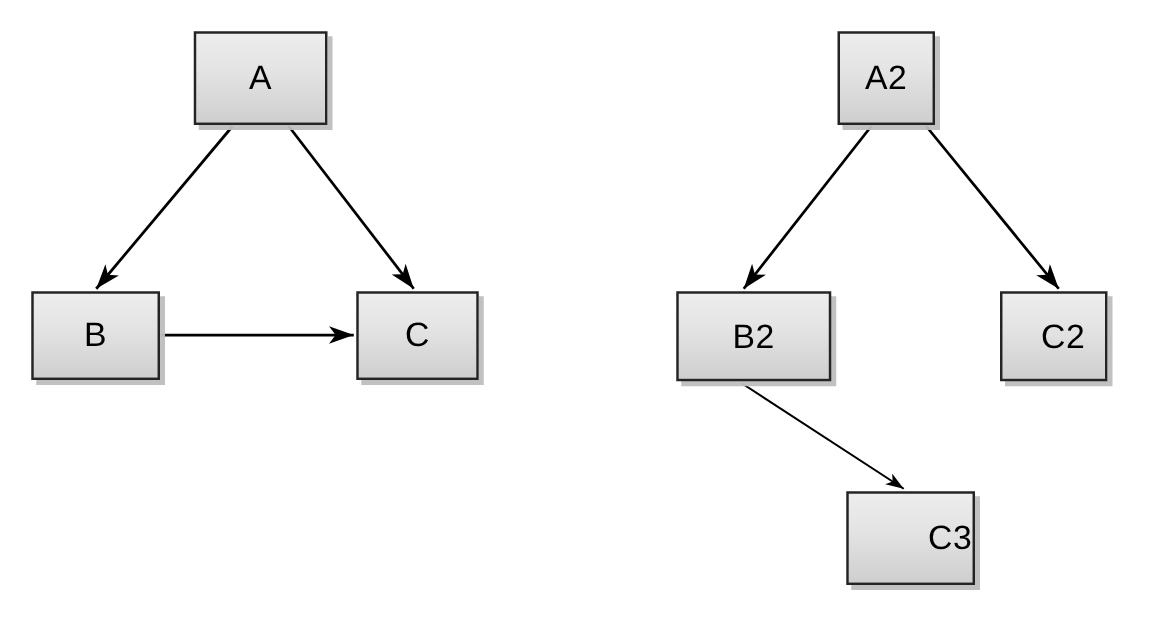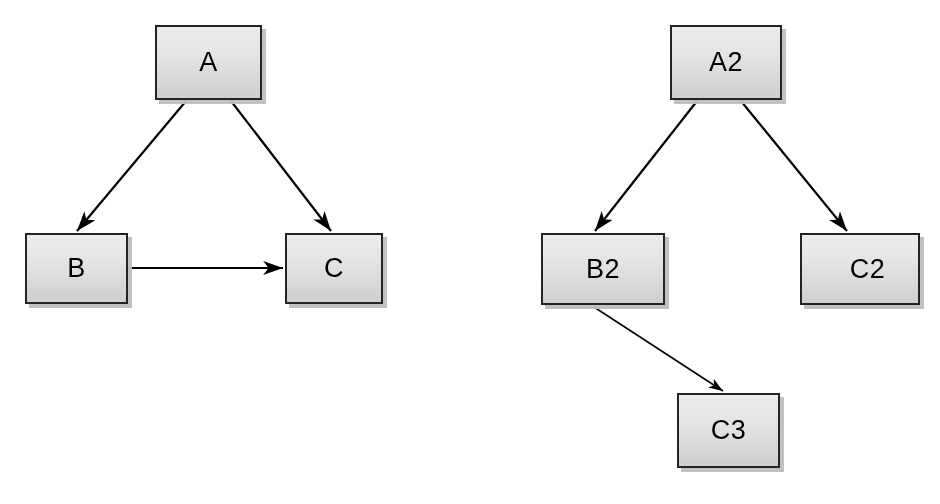--- a/index.html
+++ b/index.html
@@ -70,27 +70,27 @@
   <div id="nodes-layer">
       <div class="node" style="left: 155px; top: 25px; width: 107px; height: 75px;">
         <span class="node-label">A</span>
       </div>
       <div class="node" style="left: 25px; top: 233px; width: 103px; height: 71px;">
         <span class="node-label">B</span>
       </div>
       <div class="node" style="left: 285px; top: 233px; width: 98px; height: 71px;">
         <span class="node-label">C</span>
       </div>
-      <div class="node" style="left: 670px; top: 25px; width: 112px; height: 75px;">
+      <div class="node" style="left: 670px; top: 25px; width: 78px; height: 75px;">
         <span class="node-label">A2</span>
       </div>
       <div class="node" style="left: 541px; top: 233px; width: 124px; height: 72px;">
         <span class="node-label">B2</span>
       </div>
-      <div class="node" style="left: 800px; top: 233px; width: 120px; height: 72px; padding-left: 15px;">
+      <div class="node" style="left: 800px; top: 233px; width: 86px; height: 72px; padding-left: 15px;">
         <span class="node-label">C2</span>
       </div>
-      <div class="node" style="left: 677px; top: 393px; width: 103px; height: 75px;">
+      <div class="node" style="left: 677px; top: 393px; width: 103px; height: 75px; justify-content: flex-end;">
         <span class="node-label">C3</span>
       </div>
     </div>
 
 </div>
 
 </body></html>

